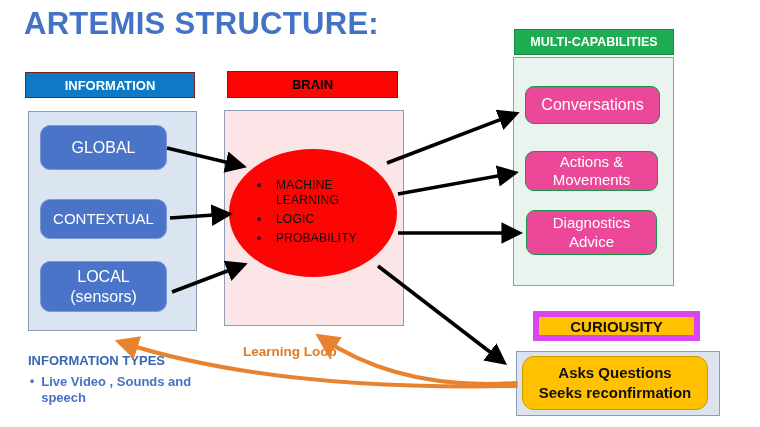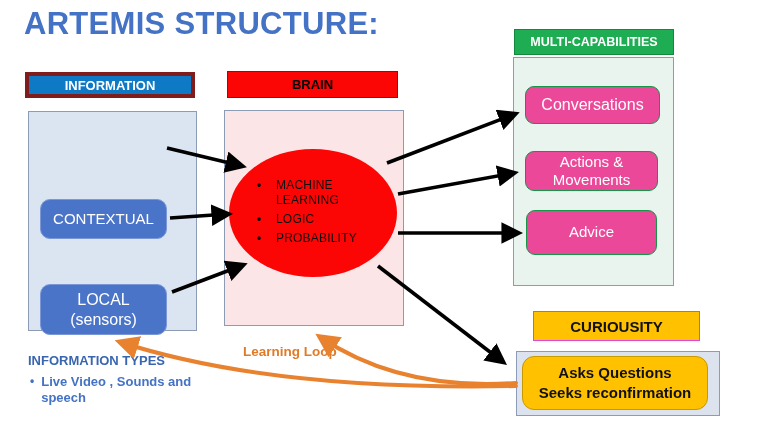--- a/index.html
+++ b/index.html
@@ -10,45 +10,45 @@
   .page-title {
     position:absolute; left:24px; top:6px; width:400px;
     font-size:31px; font-weight:bold; color:#4472C4; letter-spacing:0.3px;
   }
 
   .hdr {
     position:absolute; display:flex; align-items:center; justify-content:center;
     font-weight:bold; text-align:center; z-index:3;
   }
   .hdr-information { left:25px; top:72px; width:170px; height:26px;
-    background:#0E7AC6; border:4px solid #7f1d1d; color:#ffffff; font-size:13px; }
+    background:#0E7AC6; border:1px solid #7f1d1d; color:#ffffff; font-size:13px; }
   .hdr-brain { left:227px; top:71px; width:171px; height:27px;
     background:#FB0505; border:1px solid #b30000; color:#000000; font-size:13px; }
   .hdr-capabilities { left:514px; top:29px; width:160px; height:26px;
     background:#1FAD53; border:1px solid #128a3e; color:#ffffff; font-size:12.5px; }
   .hdr-curiosity { left:533px; top:311px; width:167px; height:30px;
-    background:#FFC100; border:1px solid #d946ef; color:#111111; font-size:15px; }
+    background:#FFC100; border:6px solid #d946ef; color:#111111; font-size:15px; }
 
   .container { position:absolute; z-index:1; }
   .container-information { left:28px; top:111px; width:169px; height:220px;
     background:#dbe5f1; border:1.5px solid #8d9cb5; }
   .container-brain { left:224px; top:110px; width:180px; height:216px;
     background:#fce5e6; border:1.5px solid #8d9cb5; }
   .container-capabilities { left:513px; top:57px; width:161px; height:229px;
     background:#e8f4ed; border:1.5px solid #8d9cb5; }
   .container-curiosity { left:516px; top:351px; width:204px; height:65px;
     background:#dce3ef; border:1.5px solid #8d9cb5; }
 
   .node { position:absolute; display:flex; flex-direction:column; align-items:center;
     justify-content:center; text-align:center; z-index:2; line-height:1.22; }
   .node-blue { background:#4a74c8; border:1.5px solid #7b97d8; border-radius:10px;
     color:#ffffff; font-size:16px; }
   .node-global      { left:40px; top:125px; width:127px; height:45px; }
   .node-contextual  { left:40px; top:199px; width:127px; height:40px; font-size:15px; }
-  .node-local       { left:40px; top:284px; width:127px; height:51px; }
+  .node-local       { left:40px; top:261px; width:127px; height:51px; }
 
   .node-green { background:#ec4899; border:1px solid #169447; border-radius:9px;
     color:#ffffff; font-size:15px; }
   .node-conversations { left:525px; top:86px;  width:135px; height:38px; font-size:16px; }
   .node-actions       { left:525px; top:151px; width:133px; height:40px; }
   .node-diagnostics   { left:526px; top:210px; width:131px; height:45px; }
 
   .ellipse { position:absolute; left:229px; top:149px; width:168px; height:128px;
     background:#FB0505; border-radius:50%; z-index:2; }
   .ellipse-content { position:absolute; left:28px; top:29px; }
@@ -83,20 +83,23 @@
   <div class="hdr hdr-information">INFORMATION</div>
   <div class="hdr hdr-brain">BRAIN</div>
   <div class="hdr hdr-capabilities">MULTI-CAPABILITIES</div>
   <div class="hdr hdr-curiosity">CURIOUSITY</div>
 
   <div class="container container-information"></div>
   <div class="container container-brain"></div>
   <div class="container container-capabilities"></div>
   <div class="container container-curiosity"></div>
 
+  <div class="node node-blue node-global">
+    <div>GLOBAL</div>
+  </div>
   <div class="node node-blue node-contextual">
     <div>CONTEXTUAL</div>
   </div>
   <div class="node node-blue node-local">
     <div>LOCAL</div>
     <div>(sensors)</div>
   </div>
 
   <div class="ellipse">
     <div class="ellipse-content">
@@ -123,20 +126,21 @@
   </div>
 
   <div class="node node-green node-conversations">
     <div>Conversations</div>
   </div>
   <div class="node node-green node-actions">
     <div>Actions &amp;</div>
     <div>Movements</div>
   </div>
   <div class="node node-green node-diagnostics">
+    <div>Diagnostics</div>
     <div>Advice</div>
   </div>
 
   <div class="node node-gold">
     <div>Asks Questions</div>
     <div>Seeks reconfirmation</div>
   </div>
 
   <div class="info-types-heading">INFORMATION TYPES</div>
   <div class="info-types-bullet">

